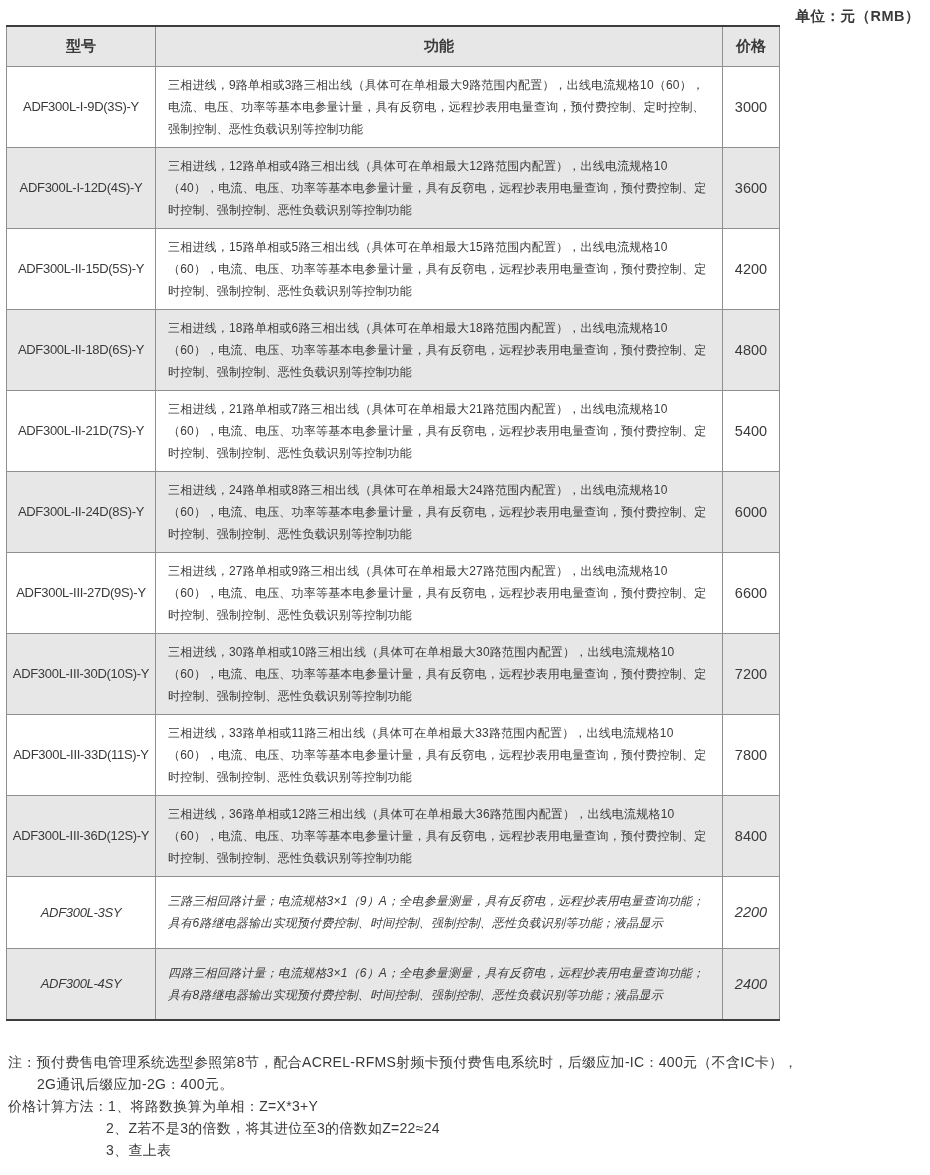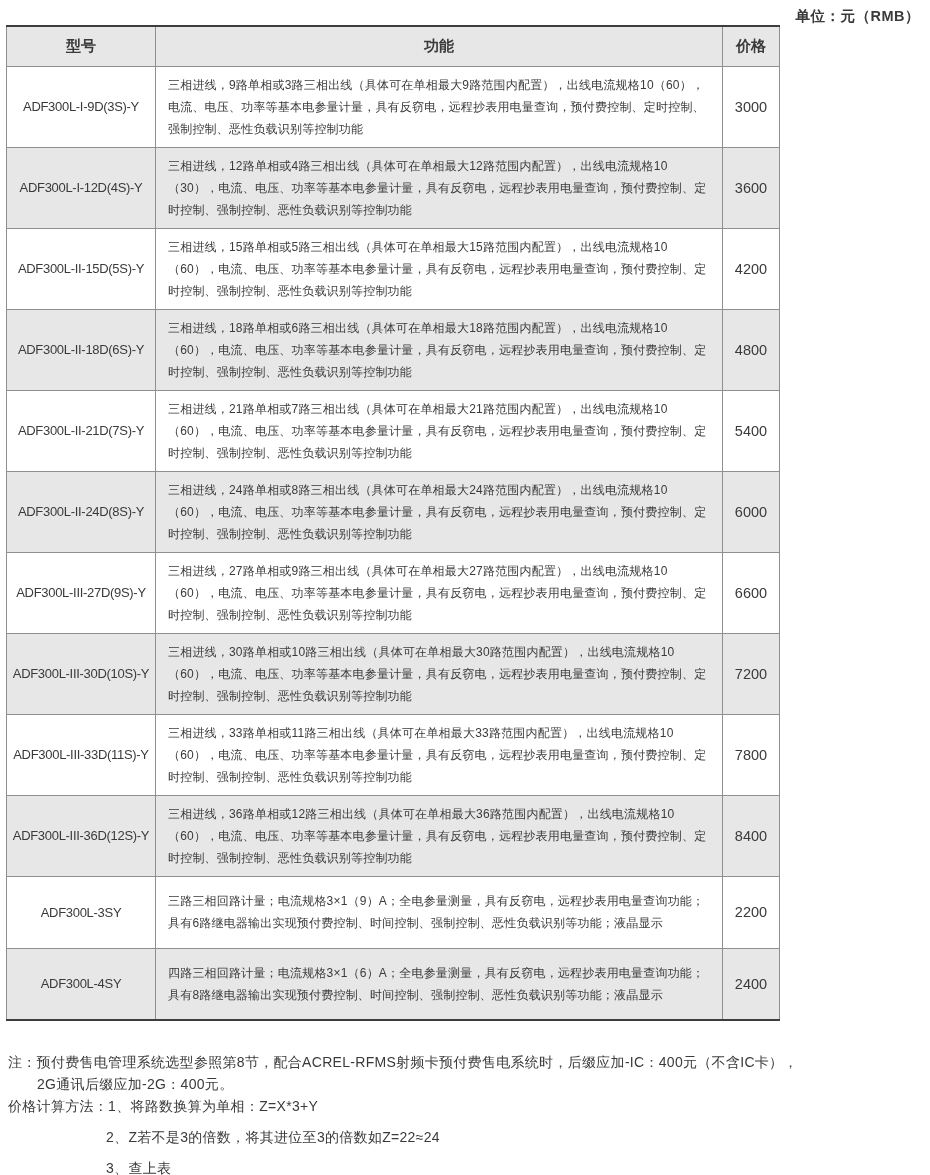--- a/index.html
+++ b/index.html
@@ -35,21 +35,21 @@
     vertical-align: middle;
   }
   .price-table thead tr { height: 40px; background: #e7e7e7; }
   .price-table th {
     font-size: 15px;
     font-weight: bold;
     text-align: center;
   }
   .price-table tbody tr { height: 80px; background: #ffffff; }
   .price-table tbody tr:nth-child(even) { background: #e7e7e7; }
-  .price-table tbody tr:nth-child(n+11) { height: 72px; }
+  .price-table tbody tr:nth-child(n+11) { height: 72px; font-style: italic; }
   td.cell-model {
     text-align: center;
     font-size: 13px;
     letter-spacing: -0.3px;
     padding: 0 2px;
   }
   td.cell-func {
     font-size: 12px;
     line-height: 22px;
     padding: 7px 12px 7px 12px;
@@ -61,21 +61,21 @@
     font-size: 14.5px;
   }
   .notes {
     margin: 30px 0 0 8px;
     font-size: 14px;
     line-height: 22px;
     letter-spacing: 0.3px;
   }
   .note-line { white-space: pre-wrap; }
   .note-line[data-indent="1"] { padding-left: 29px; }
-  .note-line[data-indent="2"] { padding-left: 98px; margin-top: 9px; }
+  .note-line[data-indent="2"] { padding-left: 98px; }
 </style>
 </head>
 <body>
 
 <div class="unit-label">单位：元（RMB）</div>
 
 <table class="price-table">
   <colgroup>
     <col class="c-model">
     <col class="c-func">
@@ -89,21 +89,21 @@
     </tr>
   </thead>
   <tbody>
       <tr>
       <td class="cell-model">ADF300L-I-9D(3S)-Y</td>
       <td class="cell-func">三相进线，9路单相或3路三相出线（具体可在单相最大9路范围内配置），出线电流规格10（60），电流、电压、功率等基本电参量计量，具有反窃电，远程抄表用电量查询，预付费控制、定时控制、强制控制、恶性负载识别等控制功能</td>
       <td class="cell-price">3000</td>
     </tr>
       <tr>
       <td class="cell-model">ADF300L-I-12D(4S)-Y</td>
-      <td class="cell-func">三相进线，12路单相或4路三相出线（具体可在单相最大12路范围内配置），出线电流规格10（30），电流、电压、功率等基本电参量计量，具有反窃电，远程抄表用电量查询，预付费控制、定时控制、强制控制、恶性负载识别等控制功能</td>
+      <td class="cell-func">三相进线，12路单相或4路三相出线（具体可在单相最大12路范围内配置），出线电流规格10（40），电流、电压、功率等基本电参量计量，具有反窃电，远程抄表用电量查询，预付费控制、定时控制、强制控制、恶性负载识别等控制功能</td>
       <td class="cell-price">3600</td>
     </tr>
       <tr>
       <td class="cell-model">ADF300L-II-15D(5S)-Y</td>
       <td class="cell-func">三相进线，15路单相或5路三相出线（具体可在单相最大15路范围内配置），出线电流规格10（60），电流、电压、功率等基本电参量计量，具有反窃电，远程抄表用电量查询，预付费控制、定时控制、强制控制、恶性负载识别等控制功能</td>
       <td class="cell-price">4200</td>
     </tr>
       <tr>
       <td class="cell-model">ADF300L-II-18D(6S)-Y</td>
       <td class="cell-func">三相进线，18路单相或6路三相出线（具体可在单相最大18路范围内配置），出线电流规格10（60），电流、电压、功率等基本电参量计量，具有反窃电，远程抄表用电量查询，预付费控制、定时控制、强制控制、恶性负载识别等控制功能</td>

